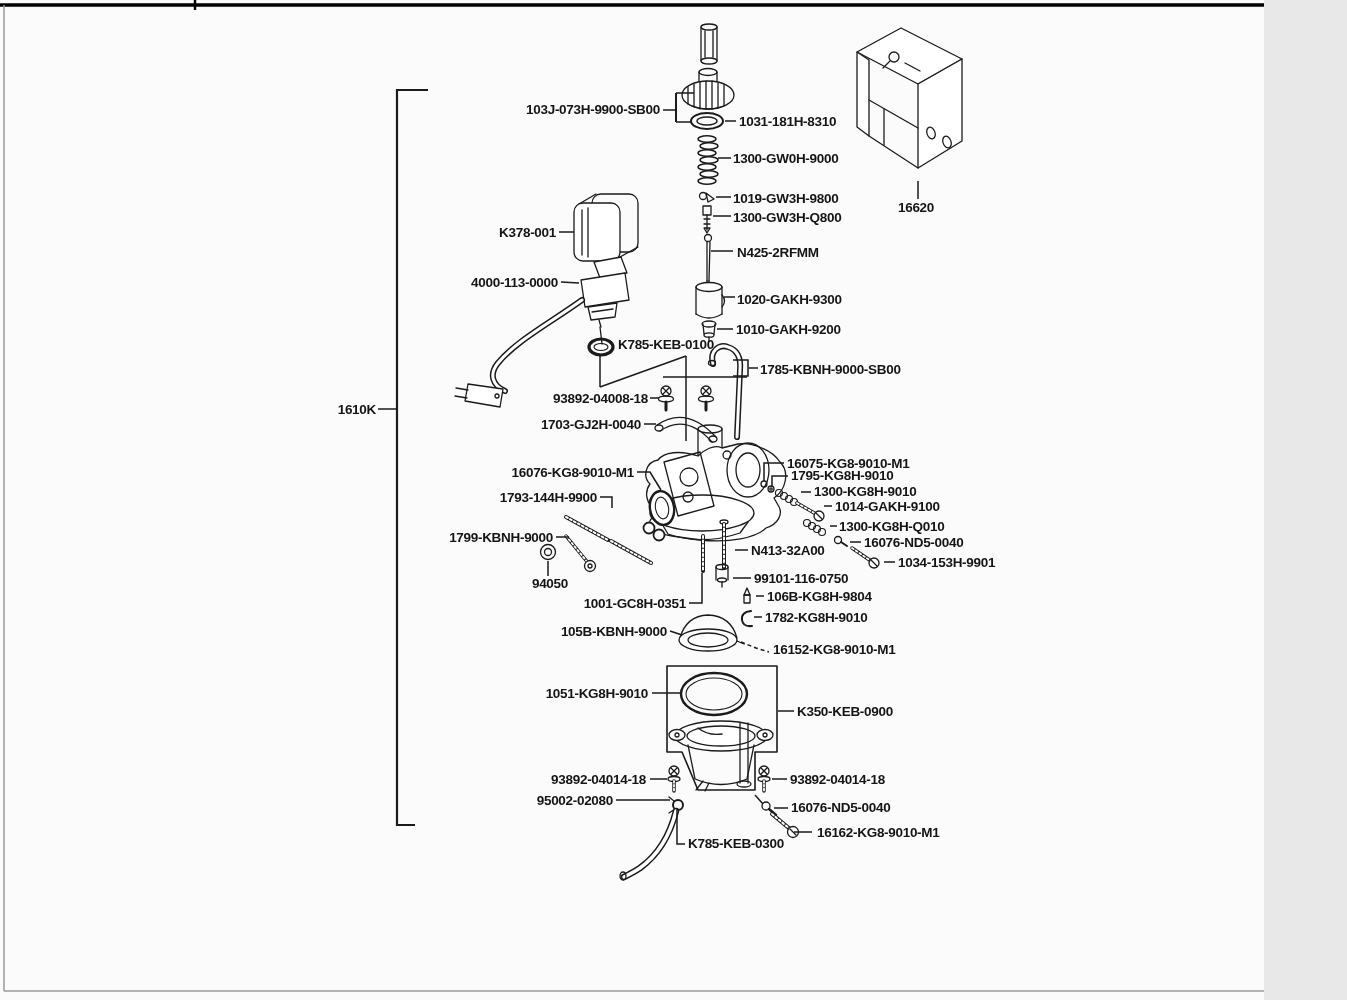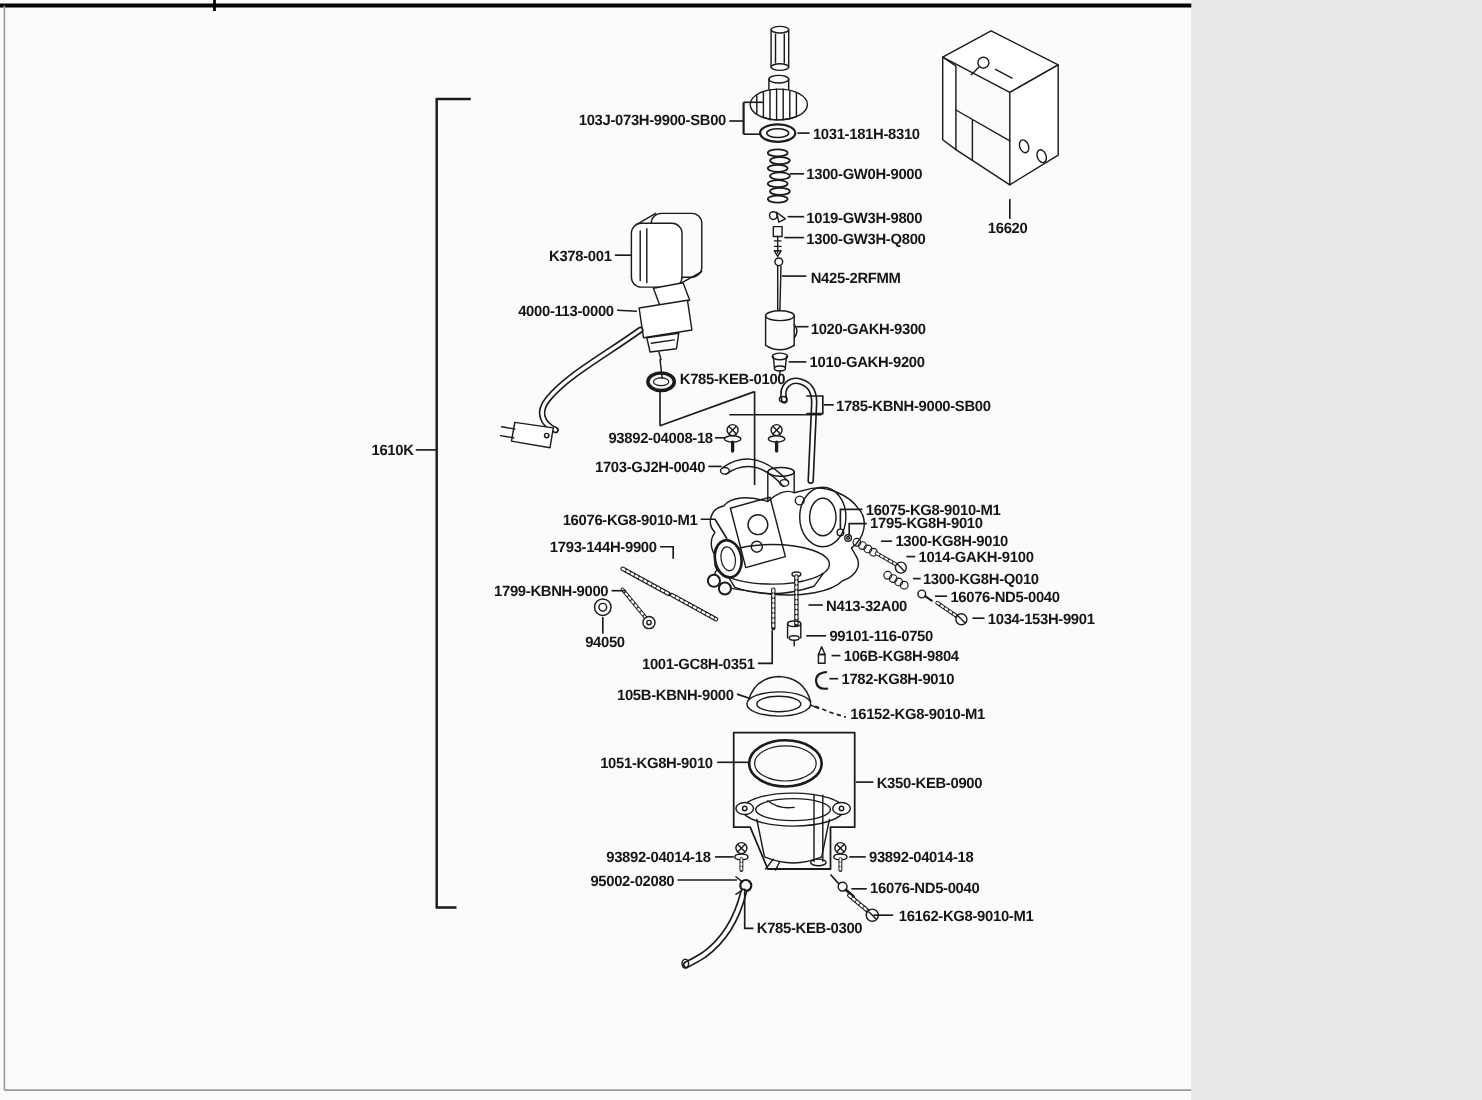--- a/index.html
+++ b/index.html
@@ -1,16 +1,16 @@
 <!DOCTYPE html>
 <html><head>
 <meta charset="utf-8">
 <style>
   html,body{margin:0;padding:0;background:#e8e8e8;}
-  .page{position:relative;width:1083px;height:1000px;background:#fbfbfb;overflow:hidden;text-align:right;}
+  .page{position:relative;width:1264px;height:1000px;background:#fbfbfb;overflow:hidden;text-align:right;}
   svg{position:absolute;inset:0;display:block;}
   .part-label{
     font-family:"Liberation Sans",sans-serif;
     font-weight:700;
     font-size:13.5px;
     fill:#151515;
     letter-spacing:-0.3px;
   }
 </style>
 </head>

